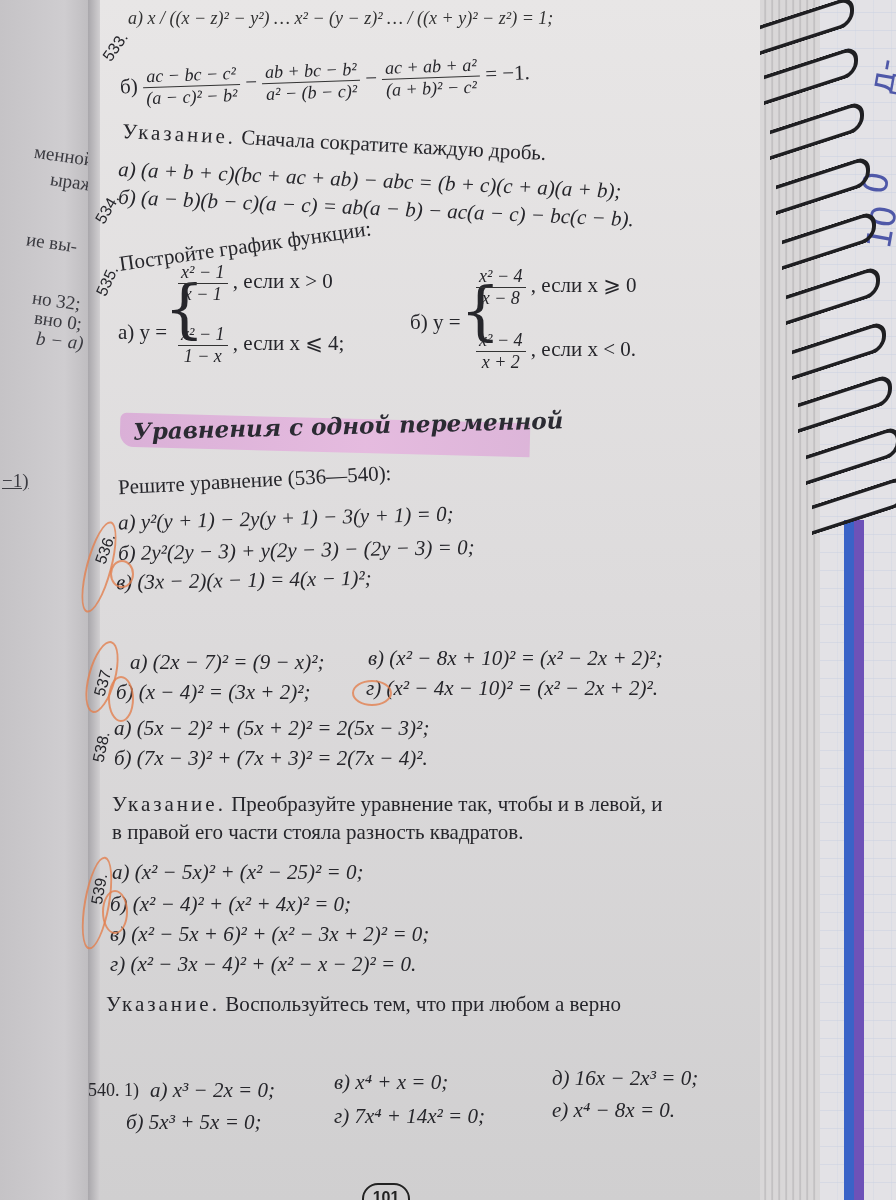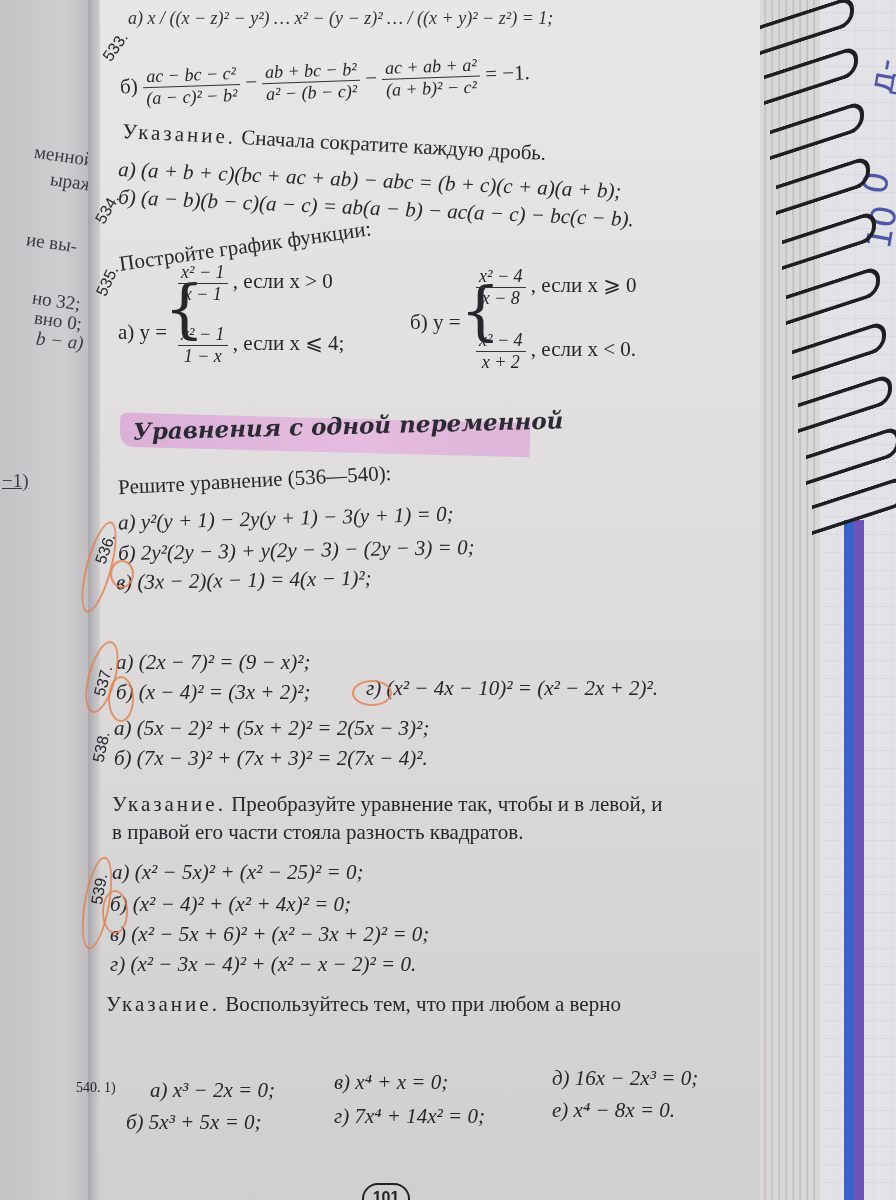--- a/index.html
+++ b/index.html
@@ -175,22 +175,23 @@
   <div class="section-banner"></div>
   <span class="section-title">Уравнения с одной переменной</span>
   <span class="line" style="left:118px;top:468px;transform:rotate(-3deg)">Решите уравнение (536—540):</span>
 
   <span class="line num" style="left:90px;top:540px;transform:rotate(-70deg)">536.</span>
   <span class="line math" style="left:118px;top:506px;transform:rotate(-1.5deg)">а) y²(y + 1) − 2y(y + 1) − 3(y + 1) = 0;</span>
   <span class="line math" style="left:118px;top:538px;transform:rotate(-1deg)">б) 2y²(2y − 3) + y(2y − 3) − (2y − 3) = 0;</span>
   <span class="line math" style="left:116px;top:568px;transform:rotate(-1deg)">в) (3x − 2)(x − 1) = 4(x − 1)²;</span>
 
   <span class="line num" style="left:88px;top:672px;transform:rotate(-75deg)">537.</span>
-  <span class="line math" style="left:116px;top:650px">а) (2x − 7)² = (9 − x)²;</span>
+  <span class="line math" style="left:130px;top:650px">а) (2x − 7)² = (9 − x)²;</span>
   <span class="line math" style="left:116px;top:680px">б) (x − 4)² = (3x + 2)²;</span>
+  <span class="line math" style="left:368px;top:646px">в) (x² − 8x + 10)² = (x² − 2x + 2)²;</span>
   <span class="line math" style="left:366px;top:676px">г) (x² − 4x − 10)² = (x² − 2x + 2)².</span>
 
   <span class="line num" style="left:86px;top:738px;transform:rotate(-78deg)">538.</span>
   <span class="line math" style="left:114px;top:716px">а) (5x − 2)² + (5x + 2)² = 2(5x − 3)²;</span>
   <span class="line math" style="left:114px;top:746px">б) (7x − 3)² + (7x + 3)² = 2(7x − 4)².</span>
 
   <div class="line" style="left:112px;top:792px">
     <span class="hint-word">Указание.</span>
     <span>Преобразуйте уравнение так, чтобы и в левой, и</span>
   </div>
@@ -200,21 +201,21 @@
   <span class="line math" style="left:112px;top:860px">а) (x² − 5x)² + (x² − 25)² = 0;</span>
   <span class="line math" style="left:110px;top:892px">б) (x² − 4)² + (x² + 4x)² = 0;</span>
   <span class="line math" style="left:110px;top:922px">в) (x² − 5x + 6)² + (x² − 3x + 2)² = 0;</span>
   <span class="line math" style="left:110px;top:952px">г) (x² − 3x − 4)² + (x² − x − 2)² = 0.</span>
 
   <div class="line" style="left:106px;top:992px">
     <span class="hint-word">Указание.</span>
     <span>Воспользуйтесь тем, что при любом a верно</span>
   </div>
 
-  <span class="line" style="left:76px;top:1080px;font-size:14px">540. 1)</span>
+  <span class="line" style="left:88px;top:1080px;font-size:18px">540. 1)</span>
   <span class="line math" style="left:150px;top:1078px">а) x³ − 2x = 0;</span>
   <span class="line math" style="left:126px;top:1110px">б) 5x³ + 5x = 0;</span>
   <span class="line math" style="left:334px;top:1070px">в) x⁴ + x = 0;</span>
   <span class="line math" style="left:334px;top:1104px">г) 7x⁴ + 14x² = 0;</span>
   <span class="line math" style="left:552px;top:1066px">д) 16x − 2x³ = 0;</span>
   <span class="line math" style="left:552px;top:1098px">е) x⁴ − 8x = 0.</span>
 
   <div class="page-number">101</div>
 
   <div class="circle" style="left:86px;top:520px;width:22px;height:90px;transform:rotate(15deg)"></div>

